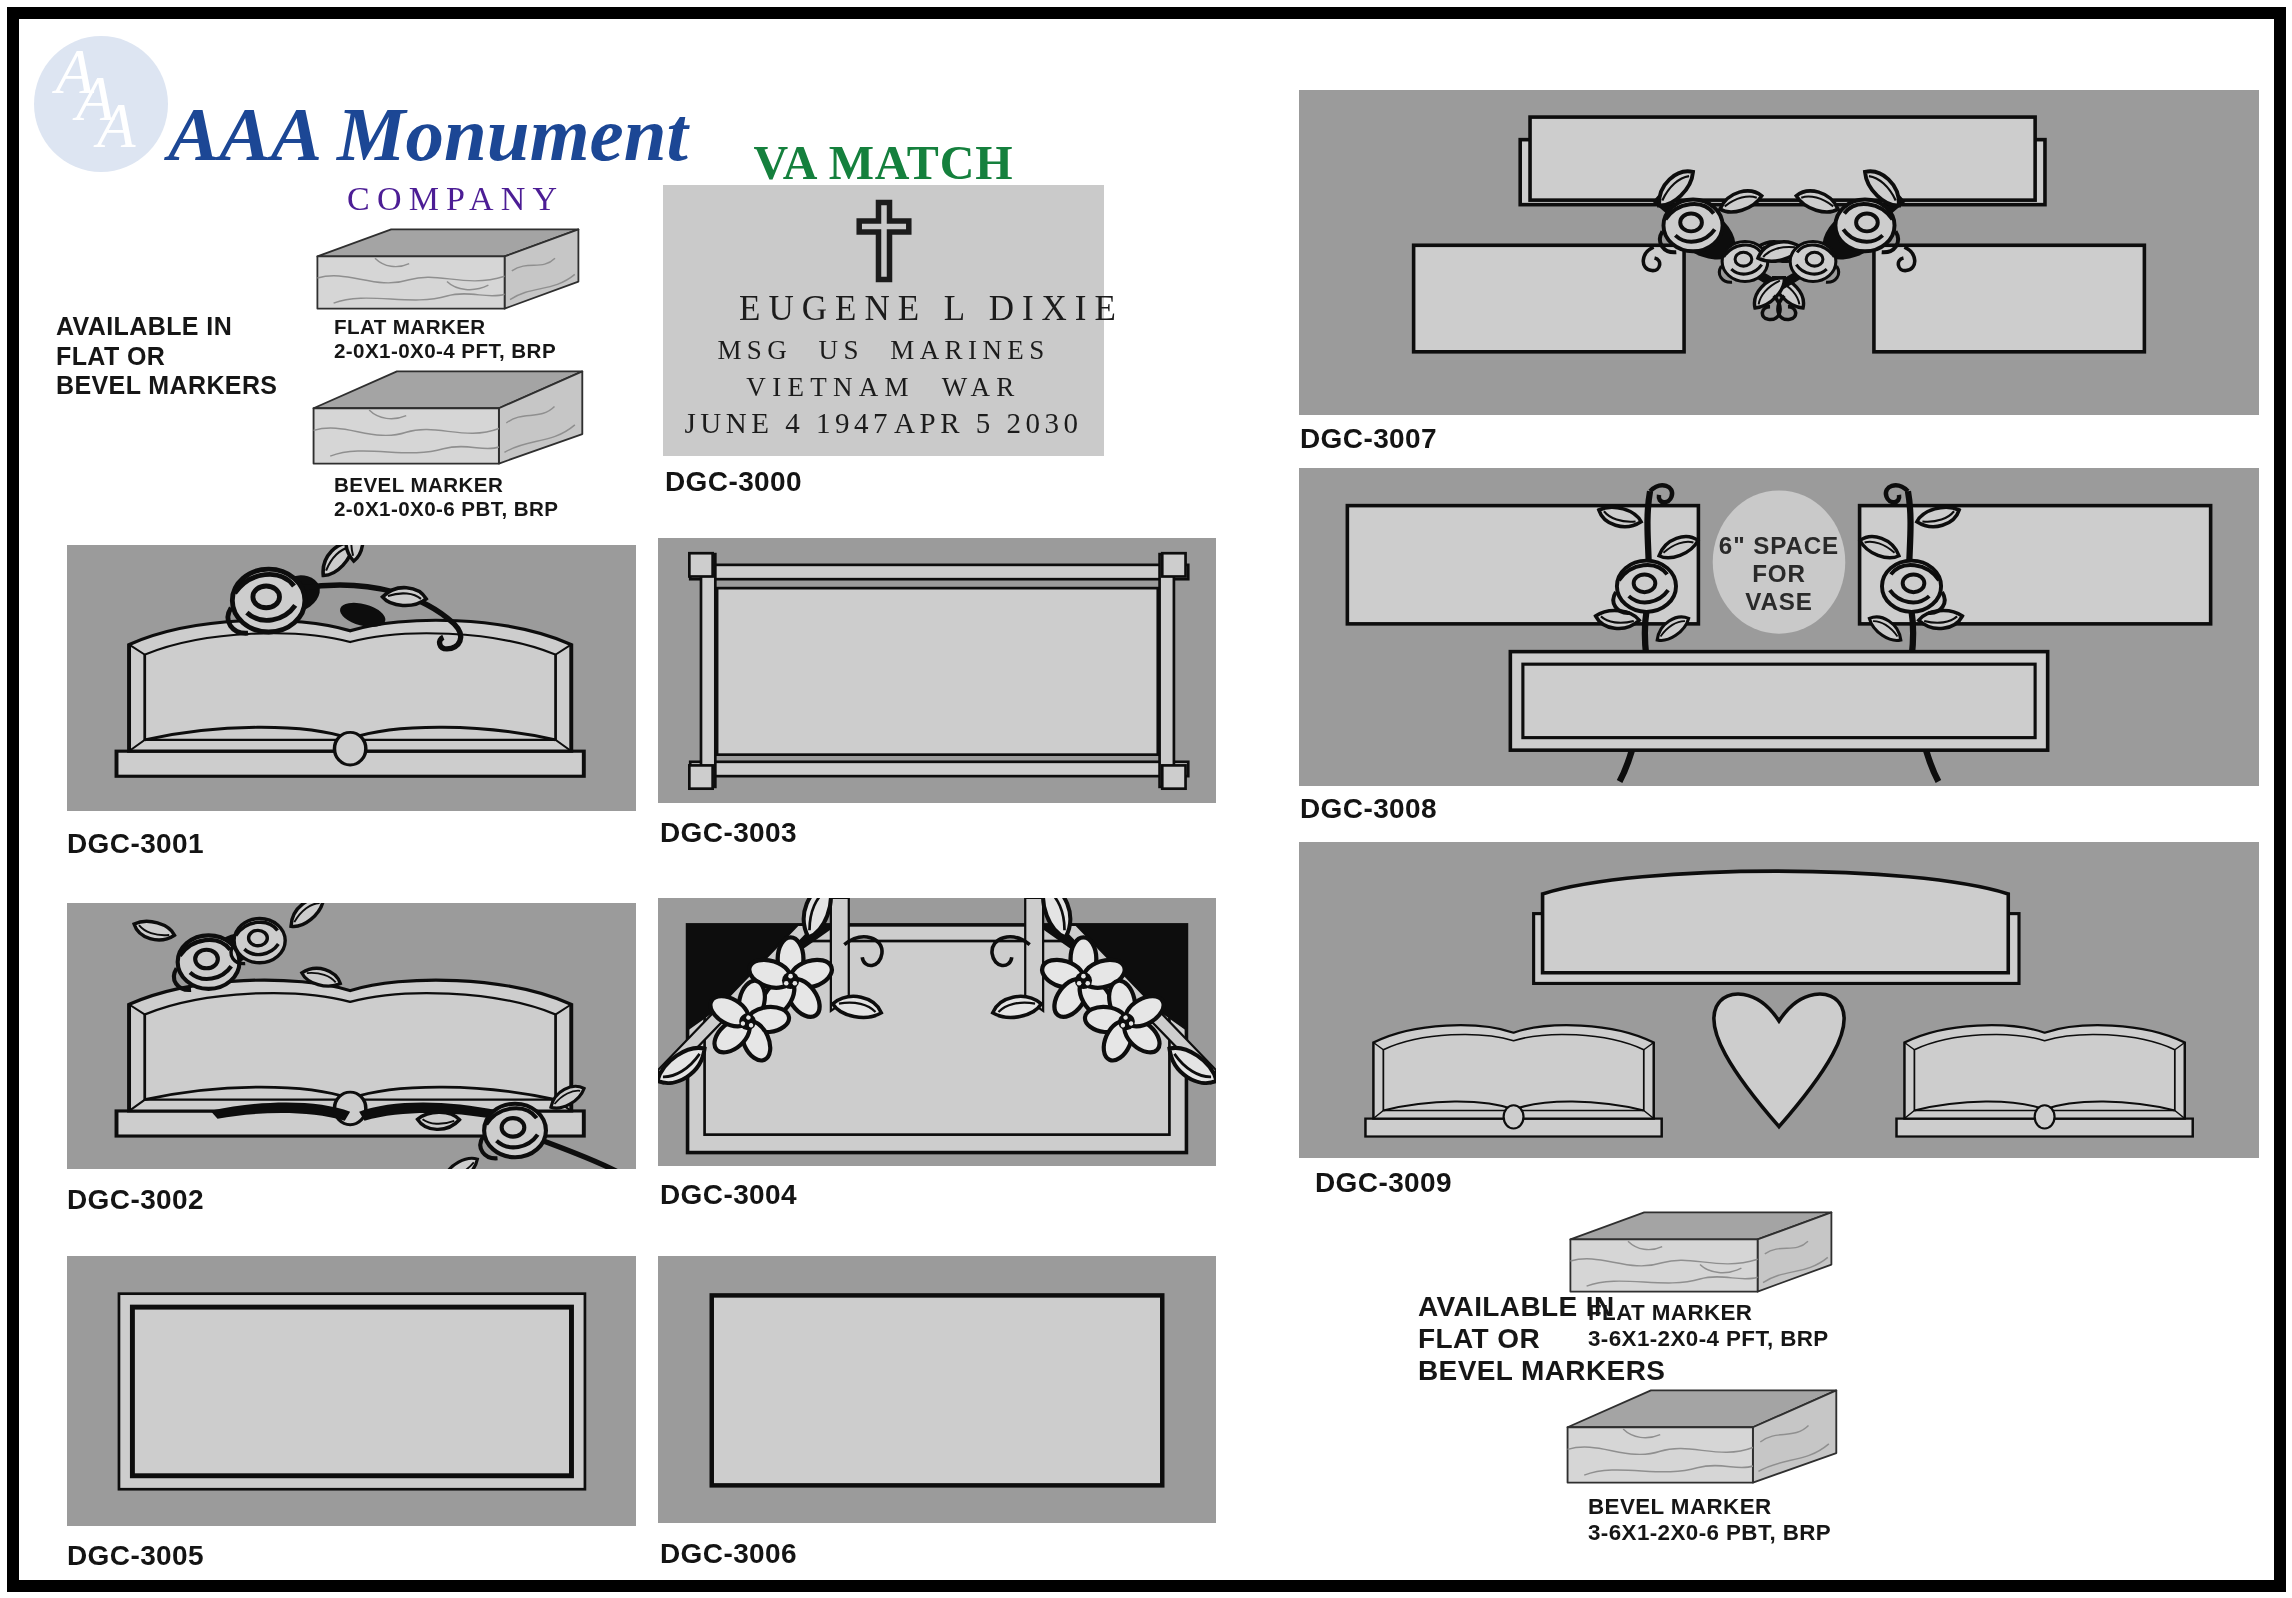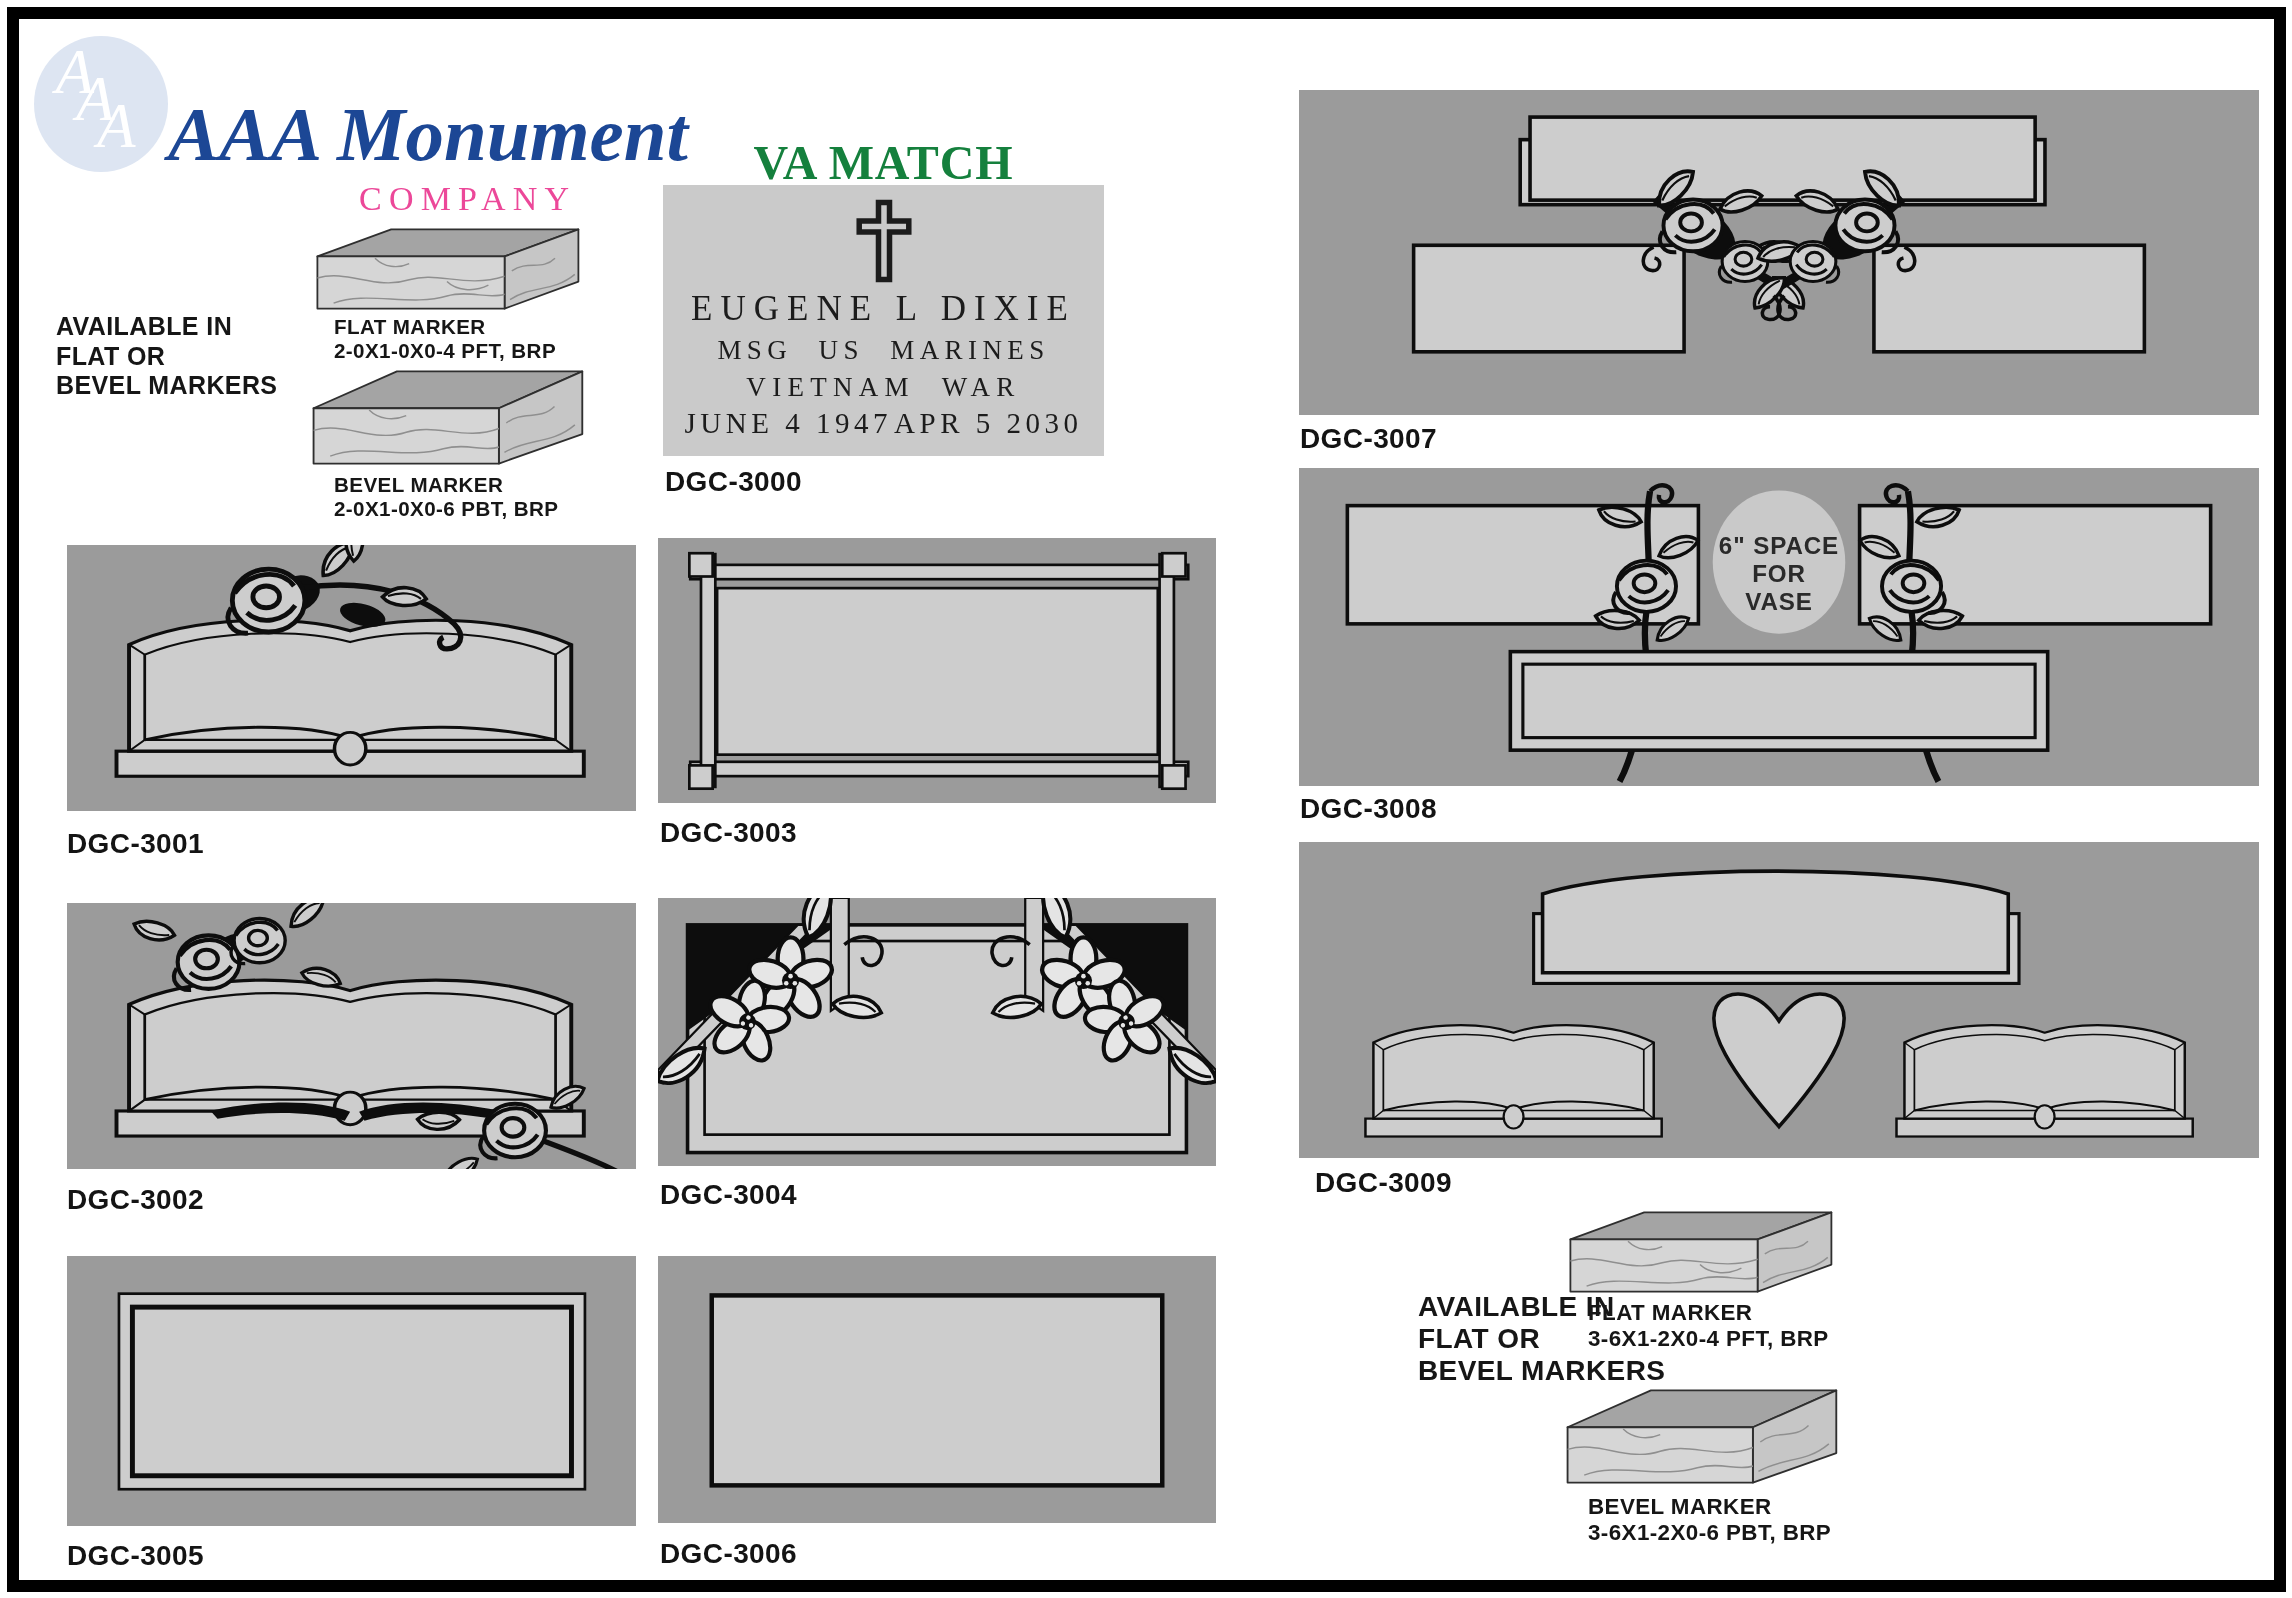--- a/index.html
+++ b/index.html
@@ -4,35 +4,35 @@
 <style>
   html,body{margin:0;padding:0;background:#ffffff;font-family:"Liberation Sans",sans-serif;}
   .sheet{position:relative;width:2293px;height:1599px;background:#ffffff;overflow:hidden;}
   .frame{position:absolute;inset:7.2px;border:12.5px solid #000;pointer-events:none;}
   .abs{position:absolute;}
   
   .logo{position:absolute;left:34px;top:36px;width:134px;height:136px;border-radius:50%;background:#dde5f2;}
   .logo span{position:absolute;font:italic 63px "Liberation Serif",serif;color:#ffffff;line-height:1;}
   .logo .a1{left:21.5px;top:5.4px;}.logo .a2{left:42px;top:32px;}.logo .a3{left:63px;top:59px;}
   .brand-name{position:absolute;left:168px;top:90px;font:italic bold 77px "Liberation Serif",serif;color:#1c4795;white-space:nowrap;}
-  .brand-sub{position:absolute;left:359px;top:180px;font:34px "Liberation Serif",serif;color:#ec4899;letter-spacing:7.2px;white-space:nowrap;}
+  .brand-sub{position:absolute;left:347px;top:180px;font:34px "Liberation Serif",serif;color:#4c1d95;letter-spacing:7.2px;white-space:nowrap;}
   .va-title{position:absolute;left:663px;top:135px;width:441px;text-align:center;font:bold 48px "Liberation Serif",serif;color:#15803d;letter-spacing:0.9px;}
   
   .avail-head{position:absolute;font-weight:bold;color:#161616;font-size:25px;line-height:29.6px;letter-spacing:0.4px;white-space:nowrap;}
   .avail-head-b{font-size:28px;line-height:32px;}
   .opt-label{position:absolute;font-weight:bold;font-size:20.6px;line-height:24px;color:#161616;letter-spacing:0.4px;white-space:nowrap;}
   .opt-label-b{font-size:22.4px;line-height:26px;}
   
   .panel{position:absolute;background:#9b9b9b;}
   .art{position:absolute;inset:0;width:100%;height:100%;display:block;}
   .code{position:absolute;font-weight:bold;font-size:28px;color:#141414;letter-spacing:0.4px;white-space:nowrap;}
   
   .stone{position:absolute;left:663px;top:185px;width:441px;height:271px;background:#cacaca;font-family:"Liberation Serif",serif;color:#1c1c1c;}
   .st-line{position:absolute;width:100%;text-align:center;white-space:nowrap;}
-  .st-name{top:104px;font-size:35px;letter-spacing:8px;}
+  .st-name{top:104px;font-size:35px;letter-spacing:8px;padding-left:48px;}
   .st-svc{top:150px;font-size:27px;letter-spacing:5.4px;word-spacing:14.3px;}
   .st-war{top:187px;font-size:27px;letter-spacing:6.3px;word-spacing:14.3px;}
   .st-dates{position:absolute;top:222px;left:0;right:0;display:flex;justify-content:space-between;padding:0 21.5px;font-size:29px;letter-spacing:4.5px;}
   .cross-wrap{position:absolute;left:50%;top:14.3px;transform:translateX(-50%);}
 </style>
 </head>
 <body>
 
 <div class="sheet">
   <div class="frame"></div>

